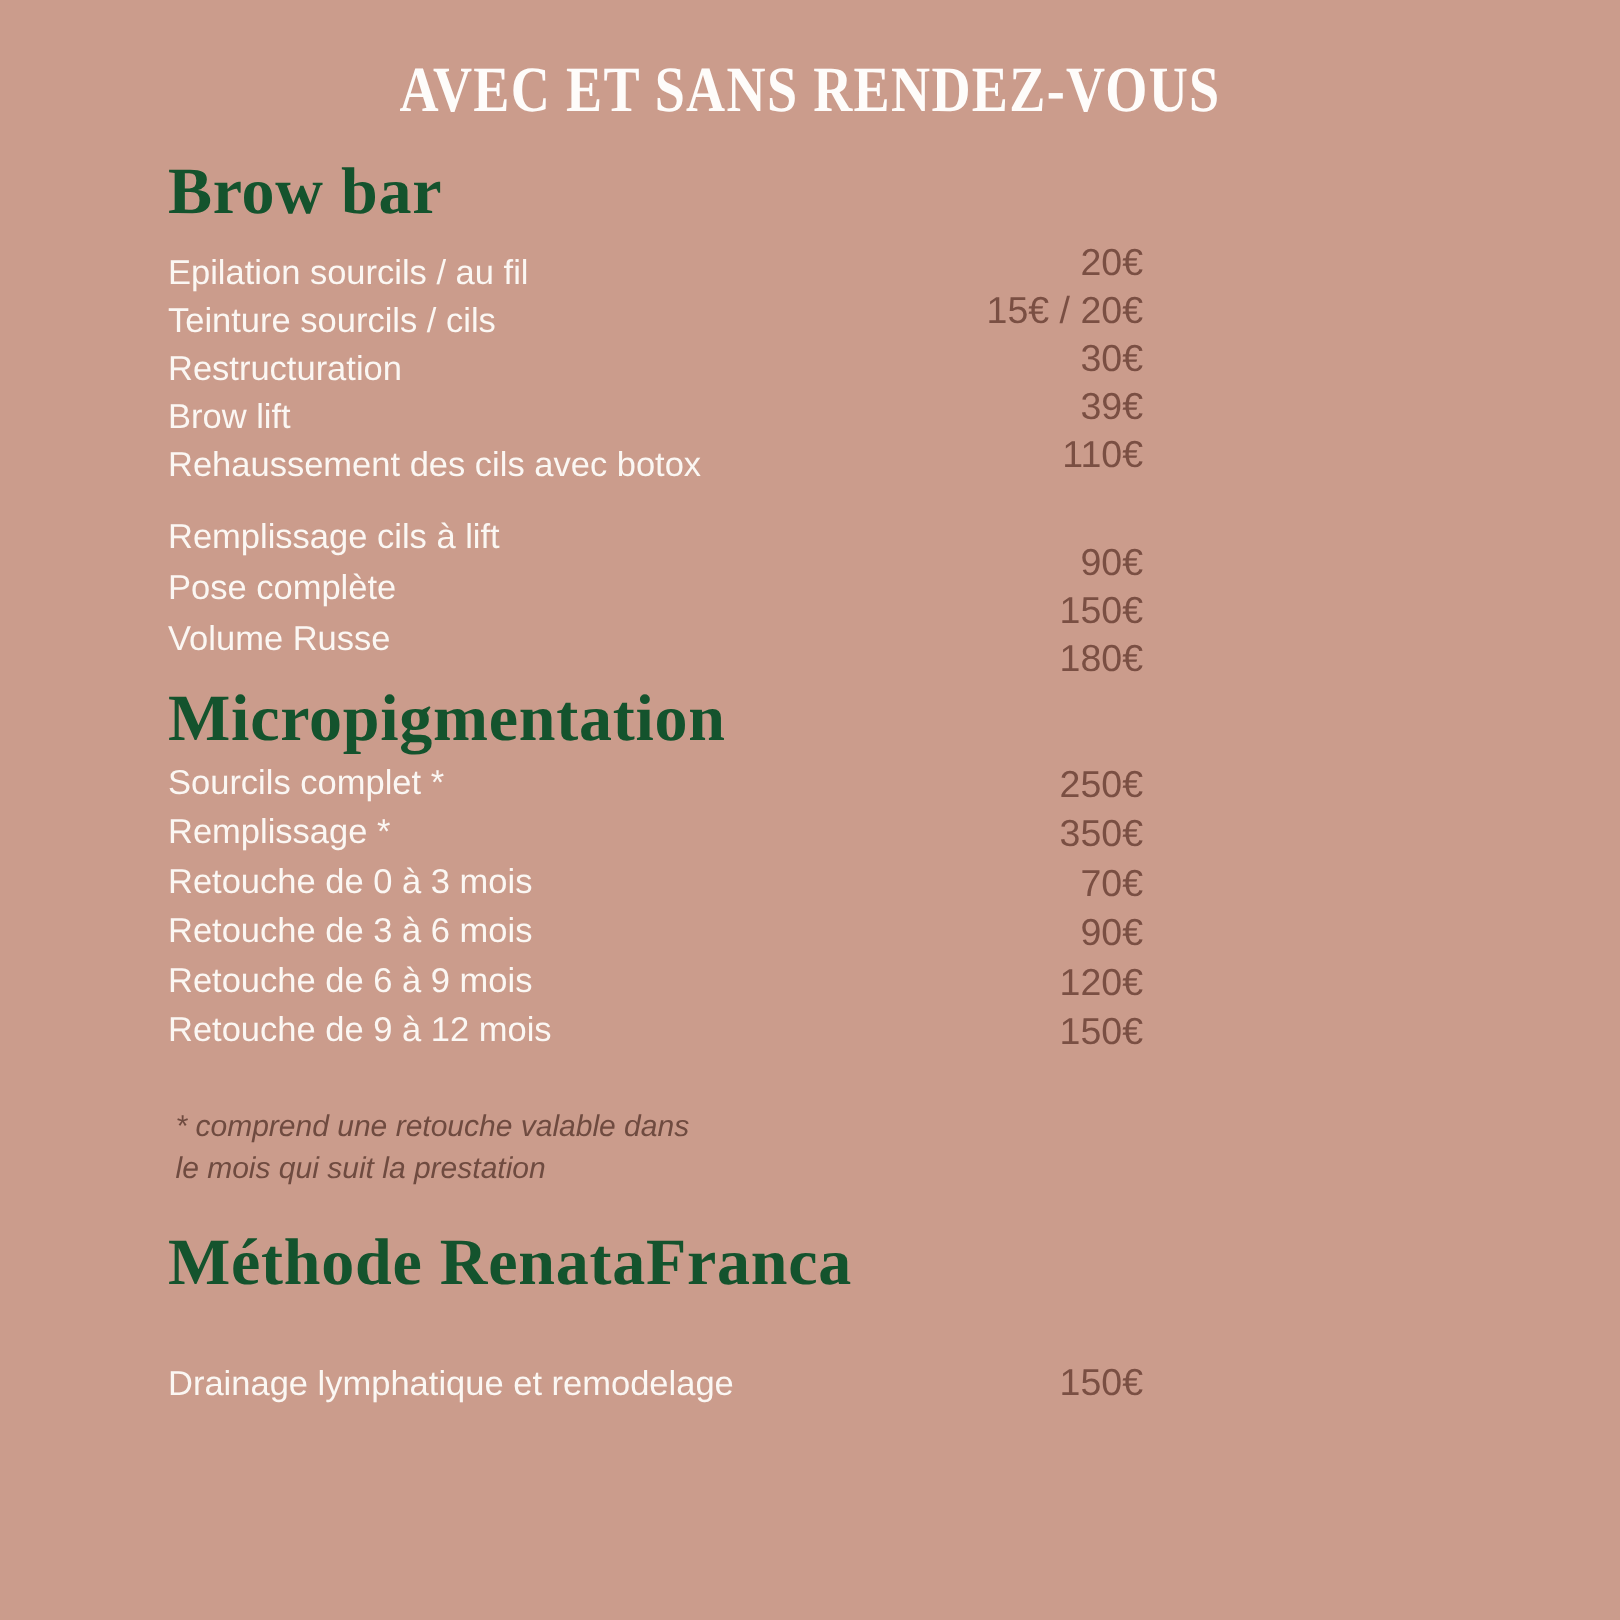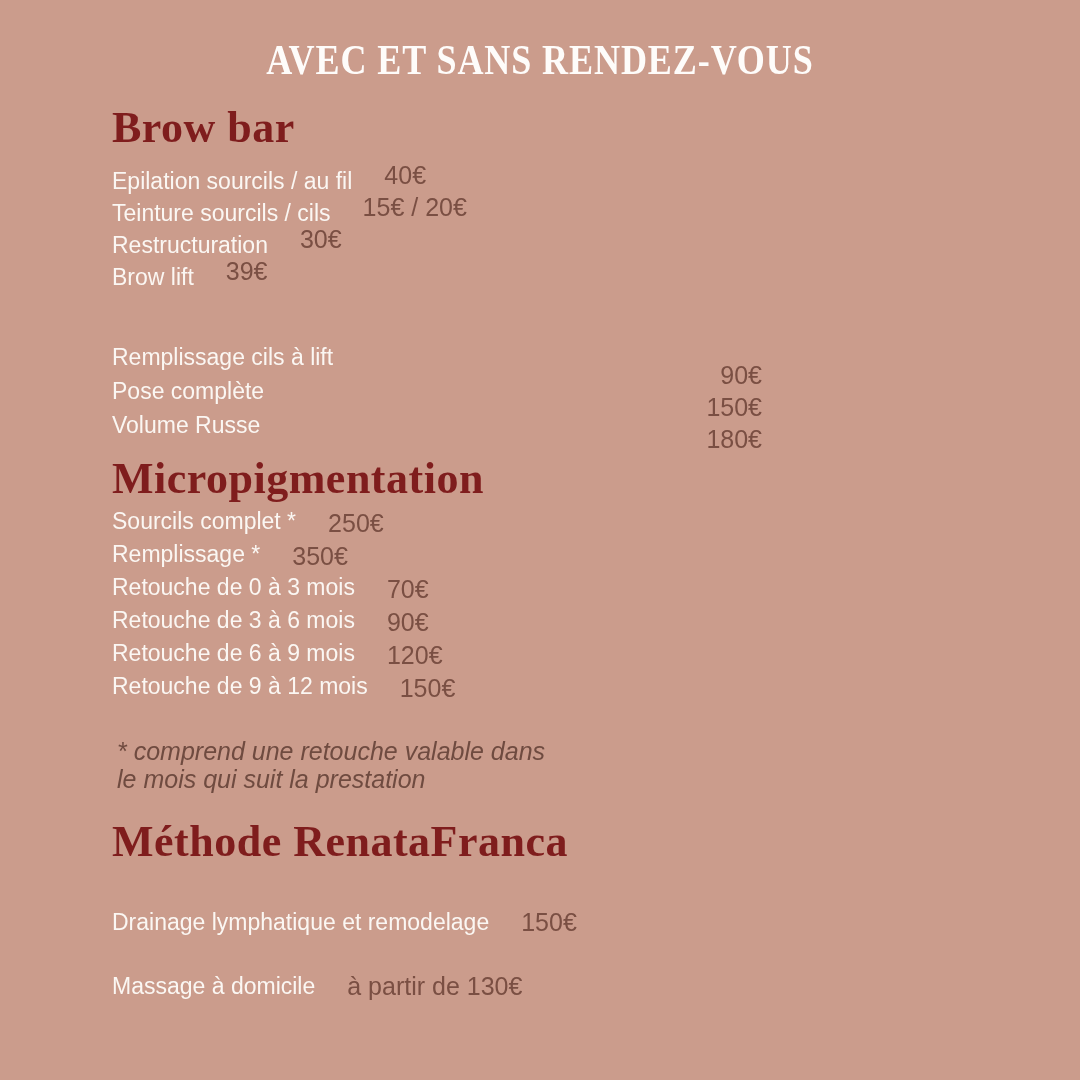--- a/index.html
+++ b/index.html
@@ -21,76 +21,80 @@
     font-size:41px;line-height:44px;
     letter-spacing:1px;
     color:#fefcfa;
     transform:scale(0.88,1.05);
   }
   .section-heading{
     position:absolute;left:112px;
     font-family:"Liberation Serif",serif;
     font-weight:700;
     font-size:44px;line-height:48px;
-    color:#7f1d1d;
+    color:#14532d;
     letter-spacing:0.5px;
   }
   #heading-brow{top:104px;}
   #heading-micro{top:443px;margin-top:12px;}
   #heading-renata{top:818px;}
 
   .rows{position:absolute;left:112px;right:138px;}
   #brow-rows{top:165px;}
   #micro-rows{top:505px;}
   #renata-rows{top:891px;margin-top:15px;}
 
-  .row{display:flex;align-items:center;height:32px;gap:32px;}
+  .row{display:flex;justify-content:space-between;align-items:center;height:32px;gap:32px;}
   .micro-row{height:33px;}
   .label{color:#fbf7f3;font-size:23px;white-space:nowrap;}
   .price{color:#7a4f43;font-size:25px;white-space:nowrap;}
   #brow-rows .price{position:relative;top:-6px;}
   #micro-rows .price{position:relative;top:2px;}
 
   #lash-group{position:absolute;left:112px;right:138px;top:340px;}
   .lash-label{height:34px;display:flex;align-items:center;color:#fbf7f3;font-size:23px;}
   #lash-prices{position:absolute;top:19px;right:0;text-align:right;}
   .lash-price{height:32px;display:flex;align-items:center;justify-content:flex-end;color:#7a4f43;font-size:25px;}
 
   .footnote{
     position:absolute;left:117px;top:737px;
-    font-style:italic;font-size:25px;line-height:28px;
+    font-style:italic;font-size:20px;line-height:28px;
     color:#6f4b40;
   }
   .renata-gap{margin-top:32px;}
 </style>
 </head>
 <body>
 
 <div class="canvas">
 
   <div class="title">AVEC ET SANS RENDEZ-VOUS</div>
 
   <div class="section-heading" id="heading-brow">Brow bar</div>
 
   <div class="rows" id="brow-rows">
     <div class="row">
       <span class="label">Epilation sourcils / au fil</span>
-      <span class="price">40€</span>
+      <span class="price">20€</span>
     </div>
     <div class="row">
       <span class="label">Teinture sourcils / cils</span>
       <span class="price">15€ / 20€</span>
     </div>
     <div class="row">
       <span class="label">Restructuration</span>
       <span class="price">30€</span>
     </div>
     <div class="row">
       <span class="label">Brow lift</span>
       <span class="price">39€</span>
+    </div>
+    <div class="row">
+      <span class="label">Rehaussement des cils avec botox</span>
+      <span class="price">110€</span>
     </div>
   </div>
 
   <div id="lash-group">
     <div class="lash-label">Remplissage cils à lift</div>
     <div class="lash-label">Pose complète</div>
     <div class="lash-label">Volume Russe</div>
     <div id="lash-prices">
       <div class="lash-price">90€</div>
       <div class="lash-price">150€</div>
@@ -132,19 +136,15 @@
     <div>le mois qui suit la prestation</div>
   </div>
 
   <div class="section-heading" id="heading-renata">Méthode RenataFranca</div>
 
   <div class="rows" id="renata-rows">
     <div class="row">
       <span class="label">Drainage lymphatique et remodelage</span>
       <span class="price">150€</span>
     </div>
-    <div class="row renata-gap">
-      <span class="label">Massage à domicile</span>
-      <span class="price">à partir de 130€</span>
-    </div>
   </div>
 
 </div>
 
 </body></html>

